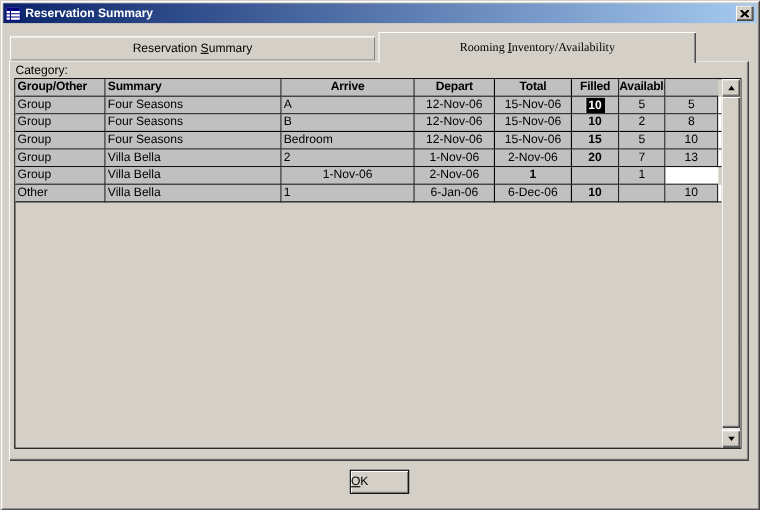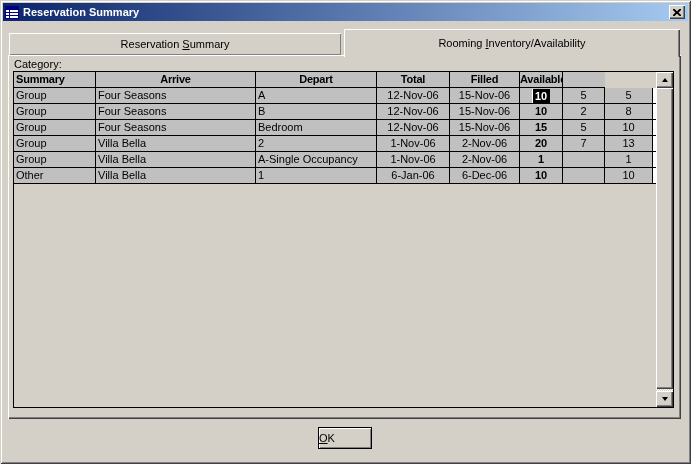--- a/index.html
+++ b/index.html
@@ -15,22 +15,22 @@
   .win-icon{width:14px;height:13px;margin-right:4px;flex:0 0 auto;}
   .title-text{color:#ffffff;font-weight:bold;font-size:11px;line-height:18px;white-space:nowrap;}
   .close-btn{position:absolute;right:3px;top:2px;width:16px;height:14px;background:#d4d0c8;
     box-shadow:inset 1px 1px 0 #fff, inset -1px -1px 0 #404040, inset -2px -2px 0 #808080;
     display:flex;align-items:center;justify-content:center;}
   
   .tab{position:absolute;background:#d4d0c8;font-size:11px;display:flex;
     align-items:center;justify-content:center;white-space:nowrap;}
   .tab-inactive{left:9px;top:33px;width:332px;height:22px;z-index:1;
     box-shadow:inset 1px 1px 0 #fff, inset -1px 0 0 #808080, inset 0 -1px 0 #808080;}
-  .tab-active{left:344px;top:29px;width:336px;height:28px;z-index:3;
-    box-shadow:inset 1px 1px 0 #fff, inset -1px 0 0 #404040, inset -2px 0 0 #808080;}
+  .tab-active{left:344px;top:29px;width:289px;height:28px;z-index:3;
+    box-shadow:inset 1px 1px 0 #fff, inset -1px 0 0 #404040, inset -2px 0 0 #808080;font-family:Liberation Serif, serif;}
   .ak{text-decoration:underline;}
   
   .pane{position:absolute;left:8px;top:55px;width:673px;height:364px;background:#d4d0c8;z-index:2;
     box-shadow:inset 1px 1px 0 #ffffff, inset -1px -1px 0 #404040, inset -2px -2px 0 #808080;}
   .inv-label{position:absolute;left:6px;top:3px;font-size:11px;color:#000;}
   
   .table{position:absolute;left:5px;top:16px;width:661px;height:337px;border:1px solid #000;
     background:#d4d0c8;}
   .grid{position:absolute;left:0;top:0;width:642px;}
   .row{display:grid;grid-template-columns:82px 160px 121px 73px 70px 43px 42px 48px 1fr;height:16px;}
@@ -90,20 +90,21 @@
     <span><span>Rooming </span><span class="ak">I</span><span>nventory/Availability</span></span>
   </div>
 
   <div class="pane">
     <div class="inv-label">Category:</div>
 
     <div class="table">
       <div class="grid">
 
         <div class="row hdr">
+          <div class="cell">Group/Other</div>
           <div class="cell">Summary</div>
           <div class="cell num">Arrive</div>
           <div class="cell num">Depart</div>
           <div class="cell num">Total</div>
           <div class="cell num">Filled</div>
           <div class="cell num">Available</div>
           <div class="cell filler"></div>
         </div>
 
         <div class="row">
@@ -150,21 +151,20 @@
           <div class="cell num">2-Nov-06</div>
           <div class="cell num tot">20</div>
           <div class="cell num">7</div>
           <div class="cell num">13</div>
           <div class="cell filler"></div>
         </div>
 
         <div class="row">
           <div class="cell">Group</div>
           <div class="cell">Villa Bella</div>
-          <div class="cell">A-Single Occupancy</div>
           <div class="cell num">1-Nov-06</div>
           <div class="cell num">2-Nov-06</div>
           <div class="cell num tot">1</div>
           <div class="cell num"></div>
           <div class="cell num">1</div>
           <div class="cell filler"></div>
         </div>
 
         <div class="row">
           <div class="cell">Other</div>

